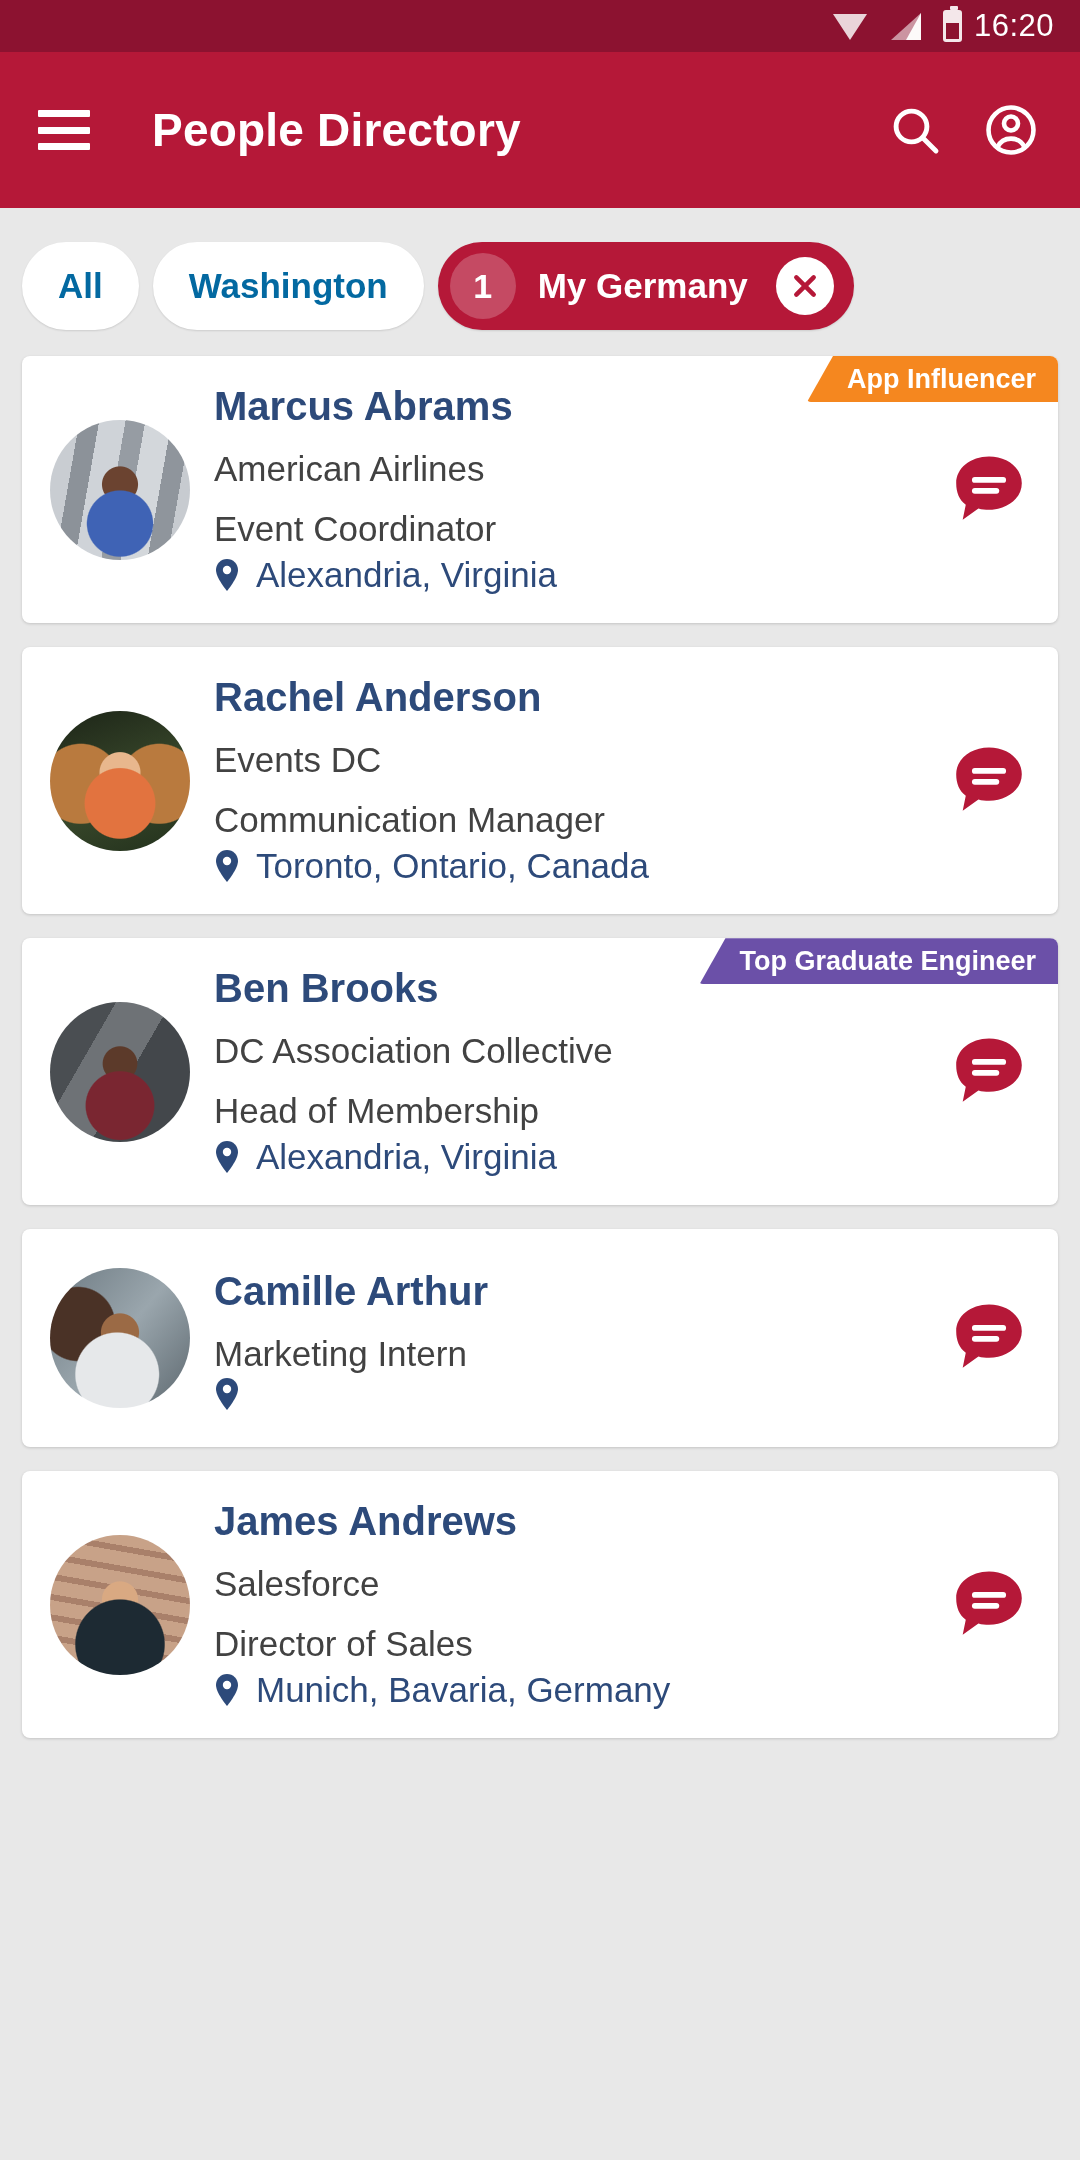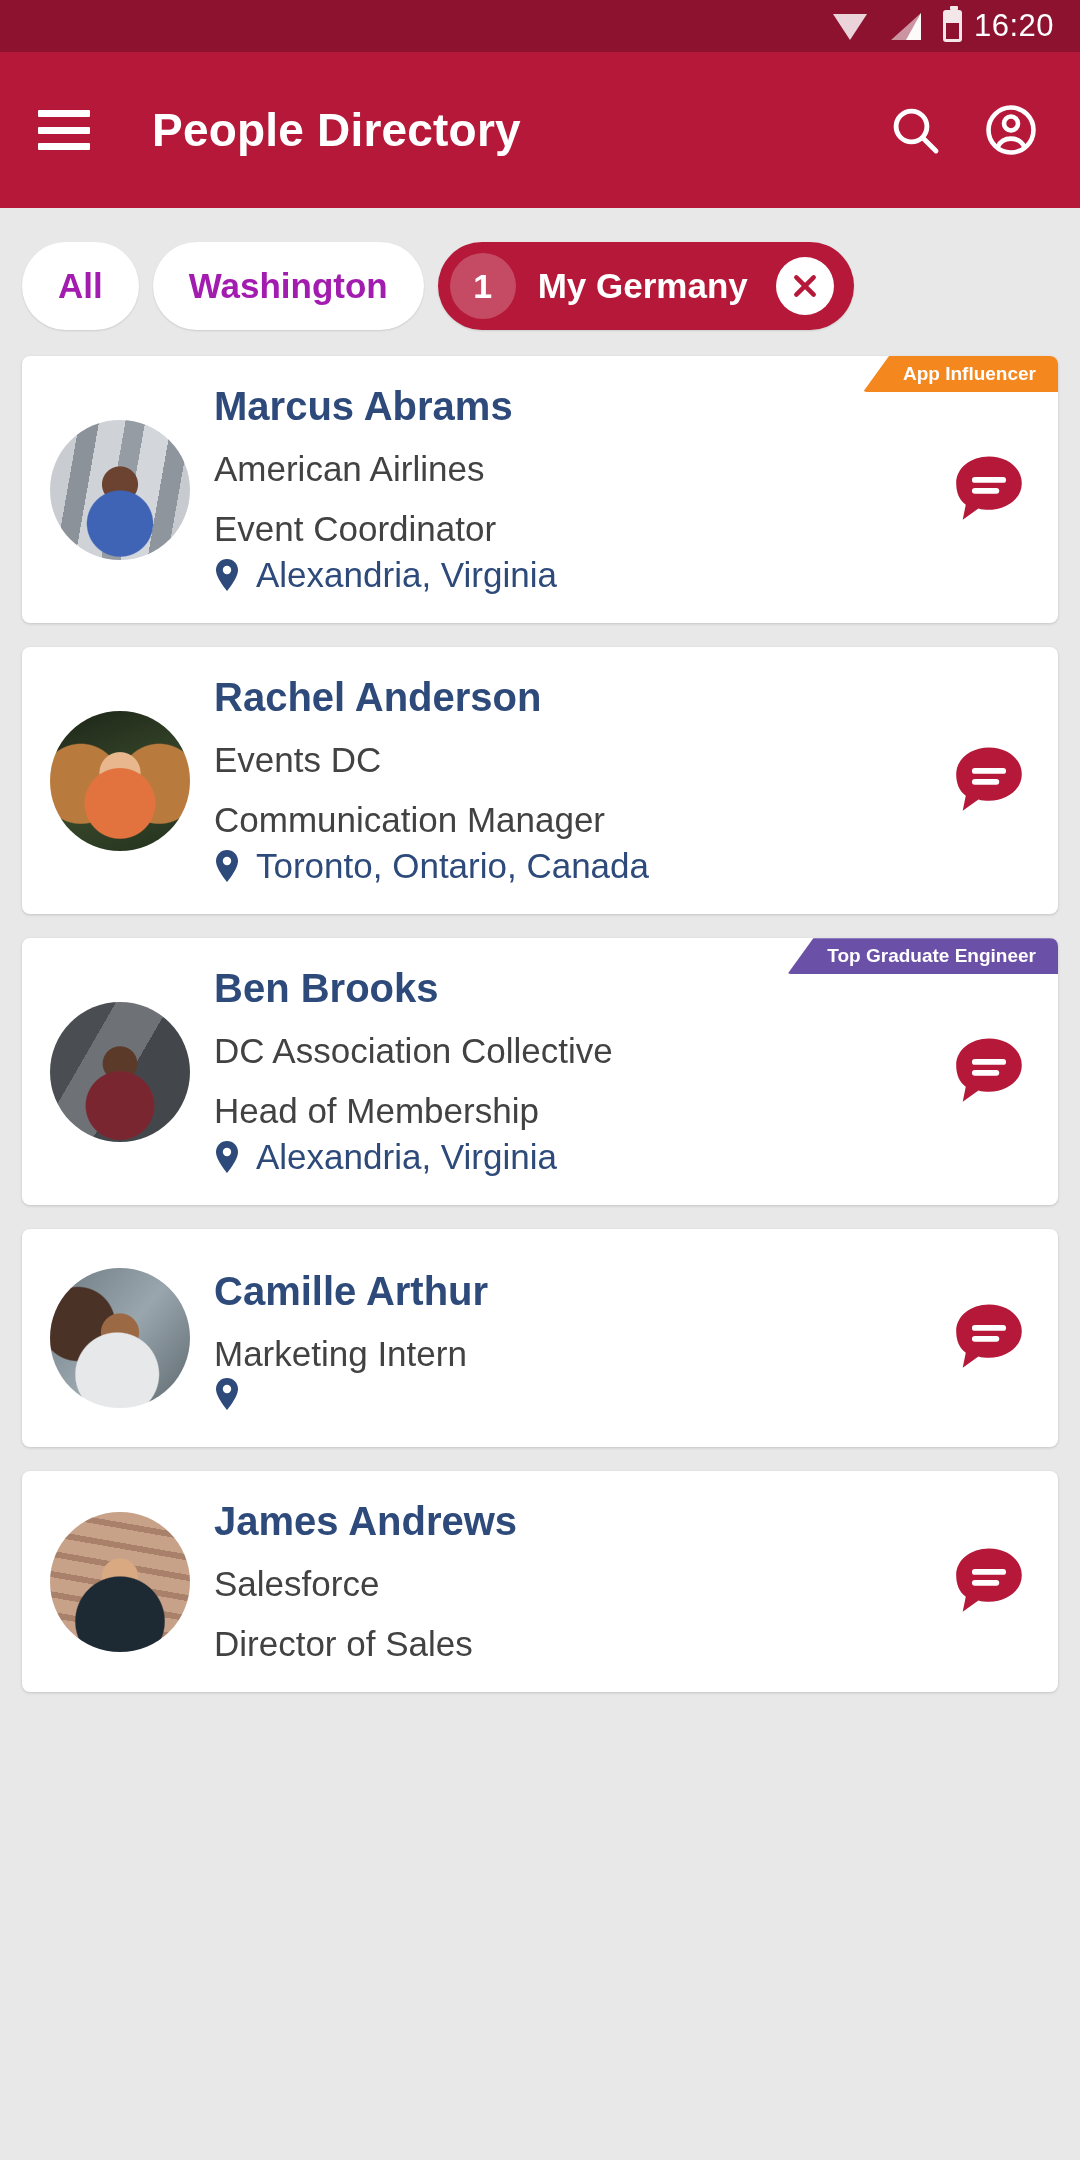--- a/index.html
+++ b/index.html
@@ -64,21 +64,21 @@
     color:#fff; font-size:46px; font-weight:bold; margin-left:62px;
     flex:1; letter-spacing:.2px;
   }
   .bar-icon { width:62px; height:62px; flex:none; margin-left:34px; cursor:pointer;
               display:flex; align-items:center; justify-content:center; }
   .bar-icon svg { display:block; }
 
   
   .chip-row { display:flex; align-items:center; padding:34px 22px 26px 22px; gap:14px; }
   .chip {
-    background:#fff; color:#a21caf; border-radius:44px;
+    background:#fff; color:#0369a1; border-radius:44px;
     font-size:35px; font-weight:bold; height:88px;
     display:flex; align-items:center; justify-content:center;
     padding:0 36px; box-shadow:0 1px 2px rgba(0,0,0,.12);
     cursor:pointer; white-space:nowrap;
   }
   .chip.active {
     background:#b51838; color:#fff; padding:0 14px 0 12px; gap:22px;
   }
   .chip-badge {
     width:66px; height:66px; border-radius:50%;
@@ -95,23 +95,23 @@
 
   
   .card-list { padding:0 22px; display:flex; flex-direction:column; gap:24px; }
   .card {
     background:#fff; border-radius:8px; position:relative;
     box-shadow:0 1px 3px rgba(0,0,0,.16);
     display:flex; align-items:center; padding:26px 26px 26px 28px;
     min-height:218px; overflow:hidden;
   }
   .ribbon {
-    position:absolute; top:0; right:0; height:36px;
+    position:absolute; top:0; right:0; height:46px;
     display:flex; align-items:center; justify-content:center;
-    color:#fff; font-size:19px; font-weight:bold;
+    color:#fff; font-size:27px; font-weight:bold;
     padding:0 22px 0 40px;
     border-bottom-left-radius:4px;
     clip-path:polygon(26px 0, 100% 0, 100% 100%, 0 100%);
   }
   .avatar {
     width:140px; height:140px; border-radius:50%; flex:none;
     background-size:cover; background-position:center top;
     margin-right:24px;
   }
   .info { flex:1; min-width:0; }
@@ -294,20 +294,27 @@
       </svg>
     </div>
   </div>
 
   <div class="card">
     <div class="avatar av5"></div>
     <div class="info">
       <div class="p-name">James Andrews</div>
       <div class="p-line">Salesforce</div>
       <div class="p-line">Director of Sales</div>
+      <div class="p-loc">
+        <svg class="pin" width="26" height="32" viewBox="0 0 24 32">
+          <path d="M12 0C5.9 0 1 4.9 1 11c0 8 11 21 11 21s11-13 11-21C23 4.9 18.1 0 12 0z" fill="#2d4a7a"></path>
+          <circle cx="12" cy="11" r="4.2" fill="#ffffff"></circle>
+        </svg>
+        <span>Munich, Bavaria, Germany</span>
+      </div>
     </div>
     <div class="msg-btn">
       <svg width="82" height="82" viewBox="0 0 24 24">
         <path d="M12 2.2c5.4 0 9.6 3.4 9.6 7.8 0 4.4-4.2 7.8-9.6 7.8-1.1 0-2.1-.1-3.1-.4l-4.6 3.3.9-4.4C3.3 14.9 2.4 12.7 2.4 10 2.4 5.6 6.6 2.2 12 2.2z" fill="#b51838"></path>
         <rect x="7" y="8.2" width="10" height="1.7" rx=".85" fill="#ffffff"></rect>
         <rect x="7" y="11.4" width="8" height="1.7" rx=".85" fill="#ffffff"></rect>
       </svg>
     </div>
   </div>
 

